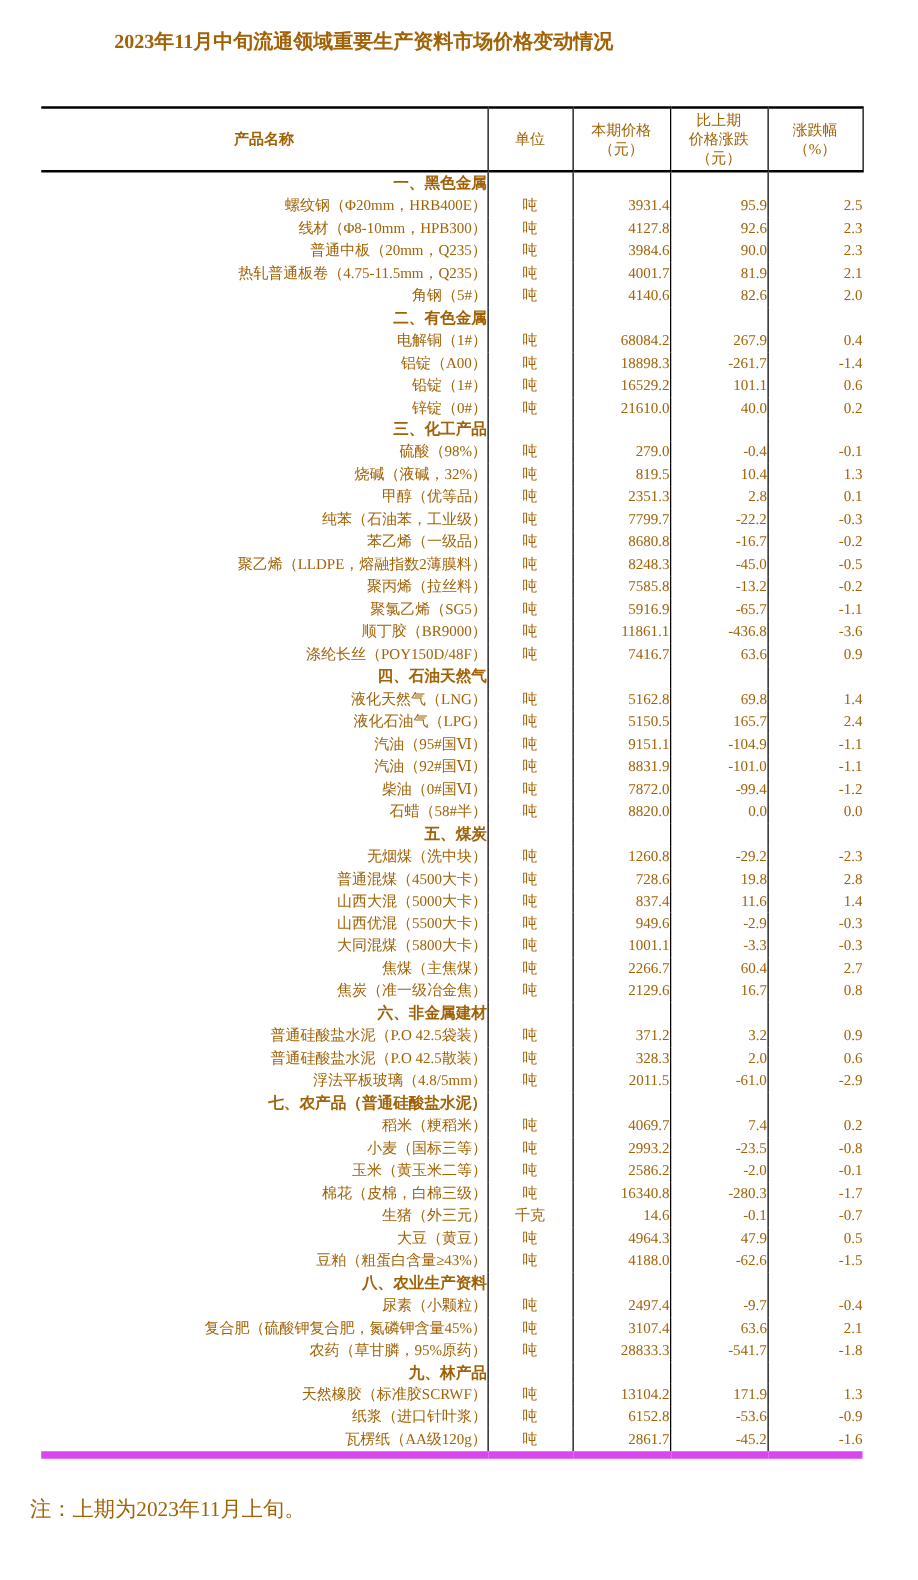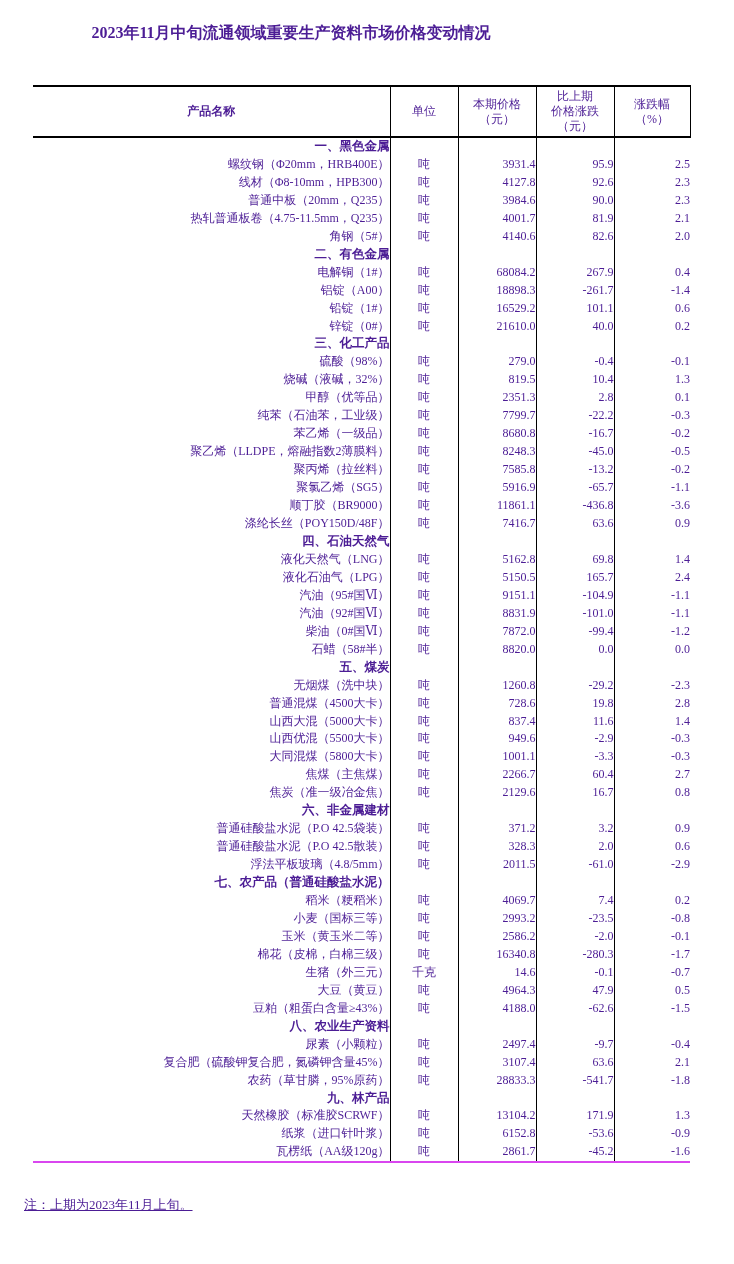--- a/index.html
+++ b/index.html
@@ -1,19 +1,19 @@
 <!DOCTYPE html>
 <html><head>
 <meta charset="utf-8">
 <style>
   * { margin:0; padding:0; box-sizing:border-box; }
   html,body { background:#fff; }
   .doc {
     position:relative; width:582px; height:1264px; background:#fff;
-    font-family:"Liberation Serif","DejaVu Serif",serif; color:#4c1d95;
+    font-family:"Liberation Serif","DejaVu Serif",serif; color:#a16207;
   }
   .title {
     position:absolute; top:23px; left:0; width:100%;
     text-align:center; font-size:16px; font-weight:bold;
     font-family:"Liberation Serif","DejaVu Serif",serif;
   }
   table.price-table {
     position:absolute; top:85px; left:33px; width:657px;
     border-collapse:collapse; table-layout:fixed;
   }
@@ -23,32 +23,32 @@
     white-space:pre-line; text-align:center; vertical-align:middle;
     height:46px; padding:2px 0;
   }
   table.price-table th { border-right:1px solid #000; }
   table.price-table th:first-child { border-left:none;font-weight:bold; }
   table.price-table td {
     font-size:12px; height:17.95px; padding:0; line-height:17.95px;
     overflow:hidden; white-space:nowrap; vertical-align:middle;
   }
   table.price-table td:not(:last-child) { border-right:1px solid #000; }
-  table.price-table tr.last-row td { border-bottom:2px solid #d946ef; }
+  table.price-table tr.last-row td { border-bottom:6px solid #d946ef; }
   td.c-name { text-align:right; padding-left:46px; }
   tr.section-row td.c-name {
     padding-left:3px; font-weight:bold;
     font-family:"Liberation Sans","DejaVu Sans",sans-serif;
     font-size:12.5px;
   }
   td.c-unit { text-align:center; }
   td.c-num { text-align:right; padding-right:8px; }
   .footnote {
     position:absolute; top:1196px; left:24px;
-    font-size:13px; font-family:"Liberation Serif","DejaVu Serif",serif;text-decoration:underline;
+    font-size:17px; font-family:"Liberation Serif","DejaVu Serif",serif;
   }
 </style>
 </head>
 <body>
 
 <div class="doc">
   <div class="title">2023年11月中旬流通领域重要生产资料市场价格变动情况</div>
 
   <table class="price-table">
     <colgroup>

